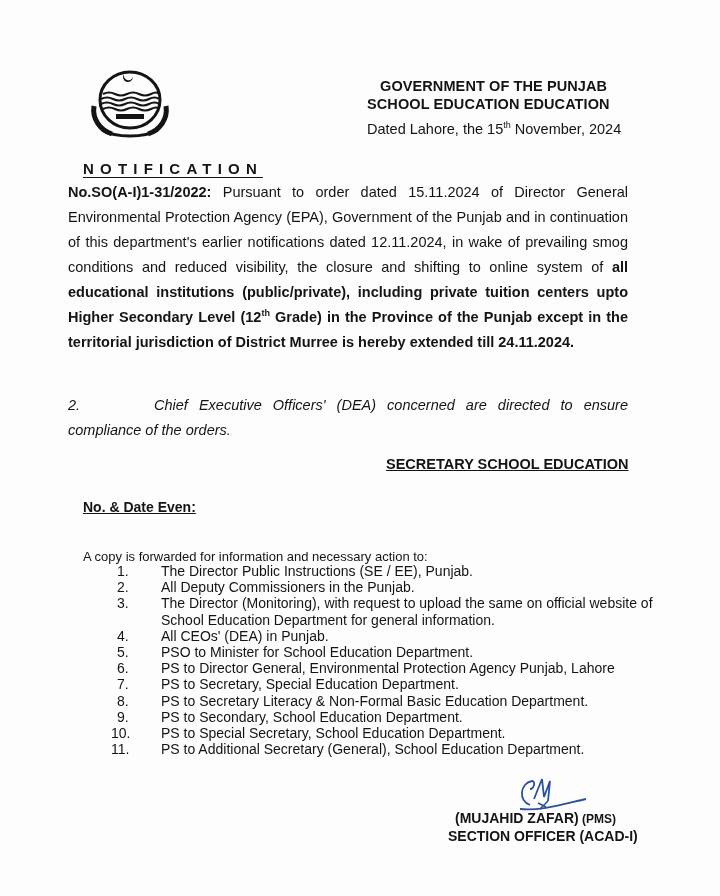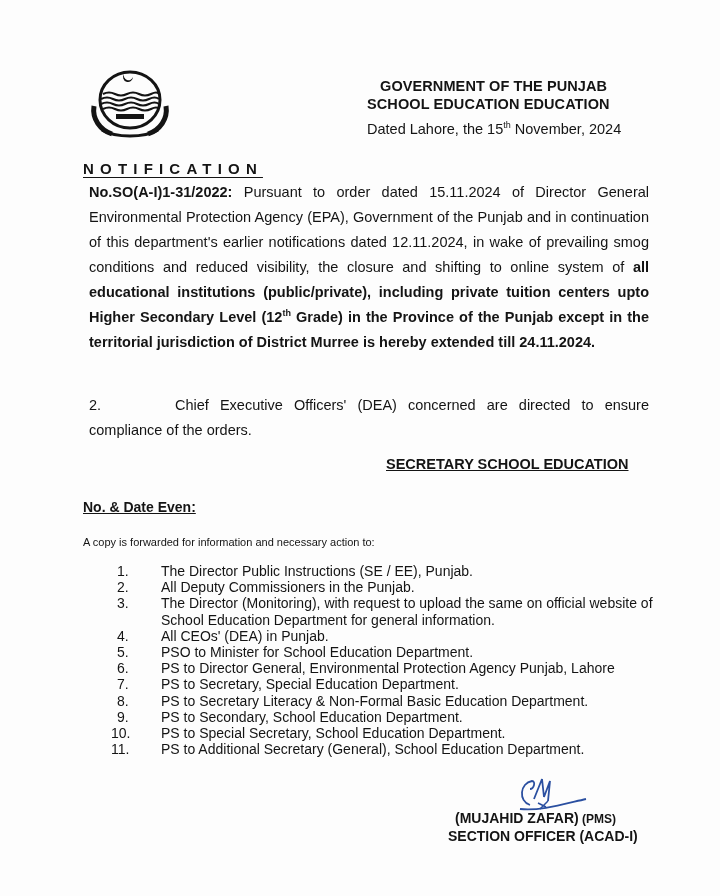--- a/index.html
+++ b/index.html
@@ -8,30 +8,30 @@
     font-family: "Liberation Sans", sans-serif; color: #141414;
   }
   .abs { position: absolute; }
   #logo { left: 88px; top: 64px; width: 84px; height: 76px; }
   .hdr { font-weight: bold; font-size: 14.5px; letter-spacing: 0.1px; }
   #hdr1 { left: 380px; top: 78px; }
   #hdr2 { left: 367px; top: 96px; }
   #date { left: 367px; top: 121px; font-size: 14.5px; }
   #date sup { font-size: 9px; }
   #notif { left: 83px; top: 160px; font-weight: bold; font-size: 15px; letter-spacing: 6.2px; text-decoration: underline; text-underline-offset: 3px; }
-  .para { left: 89px; width: 560px; font-size: 14.5px; line-height: 25px; text-align: justify; }
+  .para { left: 68px; width: 560px; font-size: 14.5px; line-height: 25px; text-align: justify; }
   #para1 { top: 180px; }
   #para1 .ref { font-weight: bold; }
   #para1 .bold { font-weight: bold; }
   sup { font-size: 9px; line-height: 0; }
-  #para2 { top: 393px; }
+  #para2 { top: 393px; font-style: italic; }
   #para2 .num { display: inline-block; width: 86px; }
   #sig1 { left: 386px; top: 456px; font-weight: bold; font-size: 14.5px; text-decoration: underline; }
   #even { left: 83px; top: 499px; font-weight: bold; font-size: 14px; text-decoration: underline; }
-  #copy { left: 83px; top: 536px; font-size: 11px; }
+  #copy { left: 83px; top: 549px; font-size: 13px; }
   #list { left: 117px; top: 563px; width: 540px; margin: 0; padding: 0; list-style: none; font-size: 14px; line-height: 16.2px; }
   #list li { display: flex; }
   #list .n { width: 44px; flex: none; text-align: left; }
   #list .n.two { margin-left: -6px; width: 50px; }
   #sign { left: 510px; top: 775px; width: 80px; height: 40px; }
   #sig2 { left: 455px; top: 810px; font-weight: bold; font-size: 14px; }
   #sig2 .small { font-size: 12px; margin-top: 21px; }
   #sig3 { left: 448px; top: 828px; font-weight: bold; font-size: 14px; }
 </style>
 </head>

